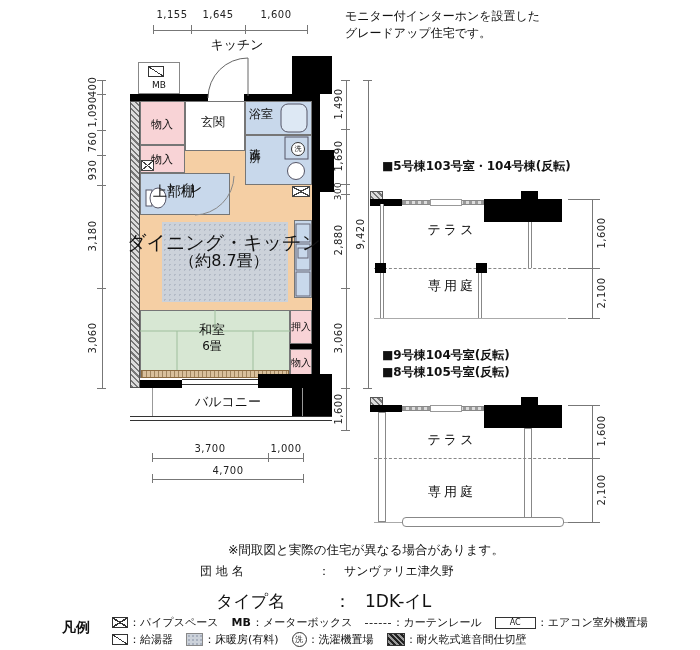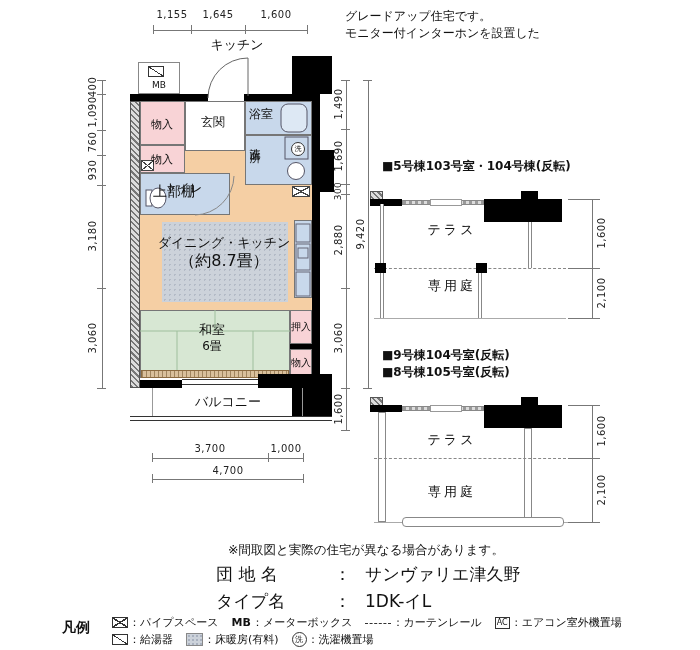--- a/index.html
+++ b/index.html
@@ -29,41 +29,41 @@
   .post{position:absolute;border-left:1px solid #888;border-right:1px solid #888;box-sizing:border-box;background:#fff}
   .postbox{position:absolute;border:1px solid #888;box-sizing:border-box;background:#fff}
   .dashedl{position:absolute;border-top:1px dashed #888;height:0}
   .thinl{position:absolute;background:#aaa;height:1px}
   .winline{position:absolute;border-top:1px solid #333;border-bottom:1px solid #333;background:#fff;box-sizing:border-box}
   .note{position:absolute;font-size:12px;line-height:17px;white-space:nowrap}
   .sec-title{position:absolute;font-size:12px;white-space:nowrap;font-weight:bold}
   .circle-mark{display:inline-block;border:1px solid #333;border-radius:50%;text-align:center;background:#fff}
   .legend-row{display:flex;align-items:center;gap:13px;height:17px;font-size:11px;white-space:nowrap}
   .lg-item{display:flex;align-items:center;gap:1px}
-  .acbox{display:inline-block;border:1px solid #333;font-size:8px;line-height:10px;padding:0 1px}
+  .acbox{display:inline-block;border:1px solid #333;font-size:8px;line-height:10px;padding:0 14px}
   .heaticon{display:inline-block;width:15px;height:11px;background-color:#ccd2da;
       background-image:radial-gradient(#a9b1bf 1px,transparent 1px);background-size:4px 4px;border:1px solid #888}
   .fireicon{display:inline-block;width:16px;height:11px;border:1px solid #333;
       background:repeating-linear-gradient(45deg,#222 0 2px,#999 2px 4px)}
   .gasicon{display:inline-block;width:16px;height:11px;border:1px solid #333;box-sizing:border-box;background:#fff;
       background-image:linear-gradient(to top right,transparent 47%,#333 47%,#333 53%,transparent 53%)}
   .psicon{display:inline-block;width:16px;height:11px;border:1px solid #333;box-sizing:border-box;background-color:#fff;
       background-image:linear-gradient(to top right,transparent 45%,#333 45%,#333 55%,transparent 55%),
                        linear-gradient(to bottom right,transparent 45%,#333 45%,#333 55%,transparent 55%)}
   .curticon{display:inline-block;width:26px;height:1px;border-top:1px dashed #333;position:relative;top:1px}
   svg{position:absolute;left:0;top:0;pointer-events:none}
 </style>
 </head>
 <body>
 
 <div id="app">
 
   <div class="note" style="left:345px;top:8px">
+    <div>モニター付インターホンを設置した</div>
     <div>グレードアップ住宅です。</div>
-    <div>モニター付インターホンを設置した</div>
   </div>
 
   <div class="dim" style="left:172px;top:14px">1,155</div>
   <div class="dim" style="left:218px;top:14px">1,645</div>
   <div class="dim" style="left:276px;top:14px">1,600</div>
   <div class="hl" style="left:153px;top:30px;width:154px"></div>
   <div class="tkv" style="left:153px;top:25px"></div>
   <div class="tkv" style="left:191px;top:25px"></div>
   <div class="tkv" style="left:245px;top:25px"></div>
   <div class="tkv" style="left:307px;top:25px"></div>
@@ -119,21 +119,21 @@
   </svg>
 
   <div class="lbl" style="left:162px;top:124px;font-size:11px">物入</div>
   <div class="lbl" style="left:213px;top:122px;font-size:12px">玄関</div>
   <div class="lbl" style="left:261px;top:114px;font-size:12px">浴室</div>
   <div class="lbl" style="left:162px;top:159px;font-size:11px">物入</div>
   <div class="lbl" style="left:184px;top:188px;font-size:12px">トイレ</div>
   <div class="lbl" style="left:174px;top:192px;font-size:14px">上部棚</div>
   <div class="vtext" style="left:248px;top:139px;font-size:11px;line-height:13px">洗面所</div>
   <span class="circle-mark abs" style="left:291px;top:142px;width:12px;height:12px;font-size:7px;line-height:12px">洗</span>
-  <div class="lbl" style="left:224px;top:243px;font-size:13px">ダイニング・キッチン</div>
+  <div class="lbl" style="left:224px;top:243px;font-size:19px">ダイニング・キッチン</div>
   <div class="lbl" style="left:224px;top:261px;font-size:16px">（約8.7畳）</div>
   <div class="lbl" style="left:212px;top:330px;font-size:13px">和室</div>
   <div class="lbl" style="left:212px;top:346px;font-size:12px">6畳</div>
   <div class="lbl" style="left:301px;top:327px;font-size:10px">押入</div>
   <div class="lbl" style="left:301px;top:363px;font-size:10px">物入</div>
 
   <div class="vl" style="left:152px;top:388px;height:28px;background:#999"></div>
   <div class="vl" style="left:302px;top:388px;height:28px;background:#999"></div>
   <div class="hl" style="left:130px;top:416px;width:202px;background:#333"></div>
   <div class="hl" style="left:130px;top:420px;width:202px;background:#333"></div>
@@ -225,21 +225,21 @@
   <div class="thinl" style="left:374px;top:522px;width:196px"></div>
   <div class="postbox" style="left:402px;top:517px;width:162px;height:10px;border-radius:4px"></div>
   <div class="hl" style="left:568px;top:405px;width:32px"></div>
   <div class="hl" style="left:568px;top:458px;width:32px"></div>
   <div class="hl" style="left:568px;top:522px;width:32px"></div>
   <div class="vl" style="left:592px;top:405px;height:117px"></div>
   <div class="dim rot" style="left:601px;top:431px">1,600</div>
   <div class="dim rot" style="left:601px;top:490px">2,100</div>
 
   <div class="abs" style="left:228px;top:542px;font-size:12.5px;white-space:nowrap">※間取図と実際の住宅が異なる場合があります。</div>
-  <div class="abs" style="left:216px;top:563px;font-size:17px;white-space:nowrap">
+  <div class="abs" style="left:200px;top:563px;font-size:12px;white-space:nowrap">
     <span style="display:inline-block;width:104px">団 地 名</span><span style="margin:0 14px">：</span><span>サンヴァリエ津久野</span>
   </div>
   <div class="abs" style="left:216px;top:590px;font-size:17px;white-space:nowrap">
     <span style="display:inline-block;width:104px">タイプ名</span><span style="margin:0 14px">：</span><span>1DK-イL</span>
   </div>
 
   <div class="abs" style="left:62px;top:619px;font-size:14px;font-weight:bold">凡例</div>
   <div class="abs" style="left:112px;top:614px;width:585px">
     <div class="legend-row">
       <span class="lg-item">
@@ -265,16 +265,20 @@
         <span>：給湯器</span>
       </span>
       <span class="lg-item">
         <span class="heaticon"></span>
         <span>：床暖房(有料)</span>
       </span>
       <span class="lg-item">
         <span class="circle-mark" style="width:13px;height:13px;font-size:8px;line-height:13px">洗</span>
         <span>：洗濯機置場</span>
       </span>
+      <span class="lg-item">
+        <span class="fireicon"></span>
+        <span>：耐火乾式遮音間仕切壁</span>
+      </span>
     </div>
   </div>
 
 </div>
 
 </body></html>

